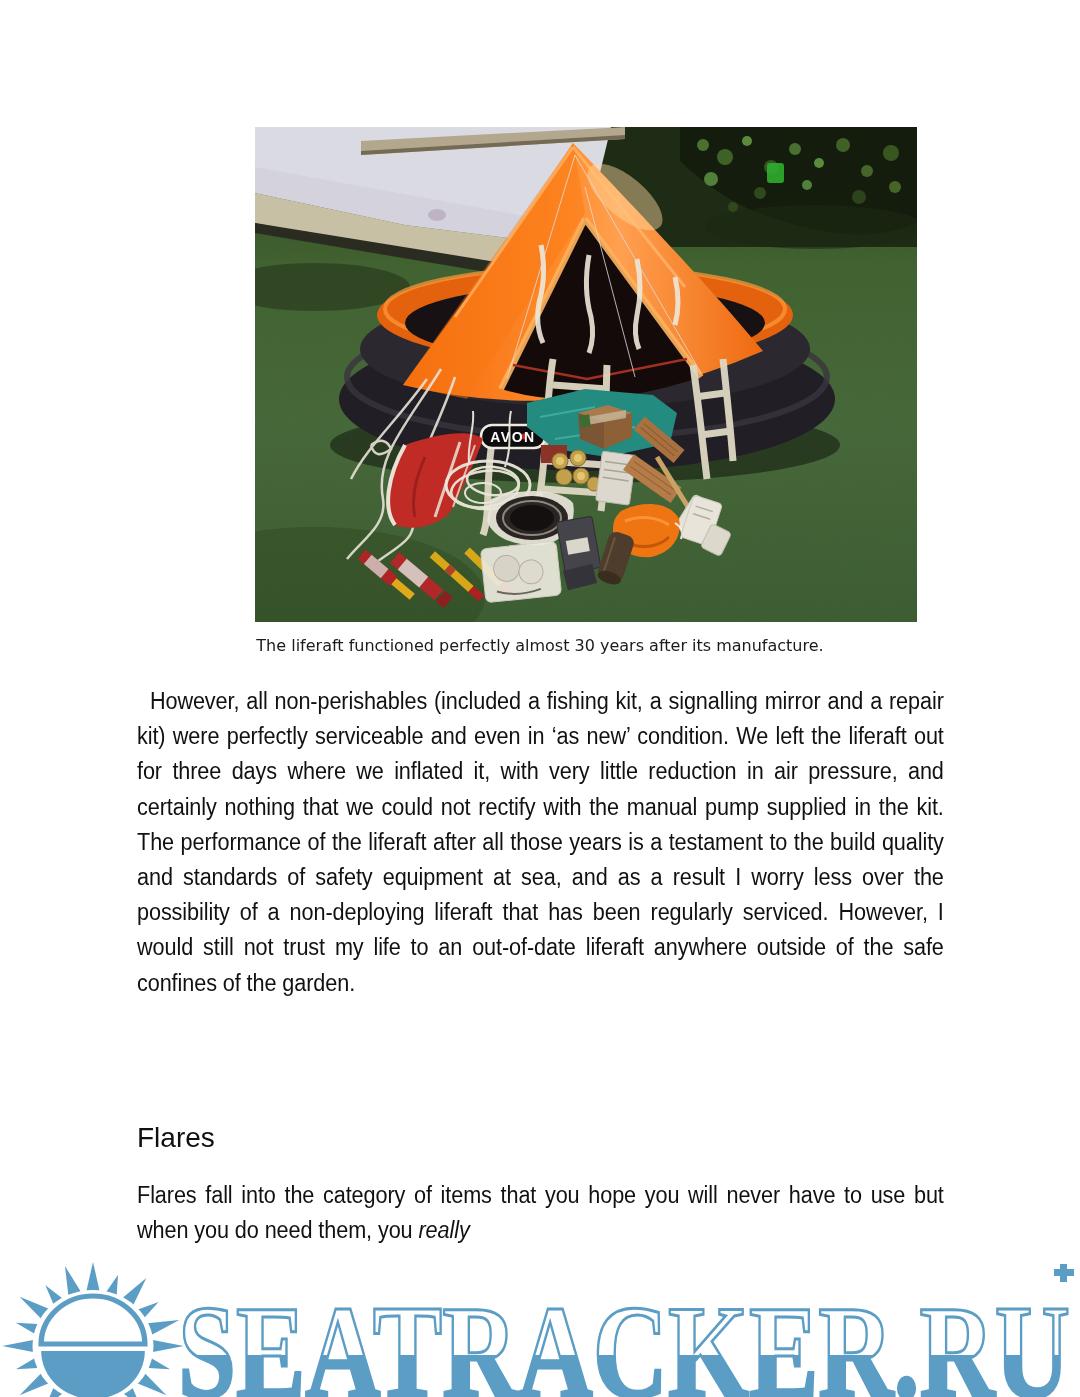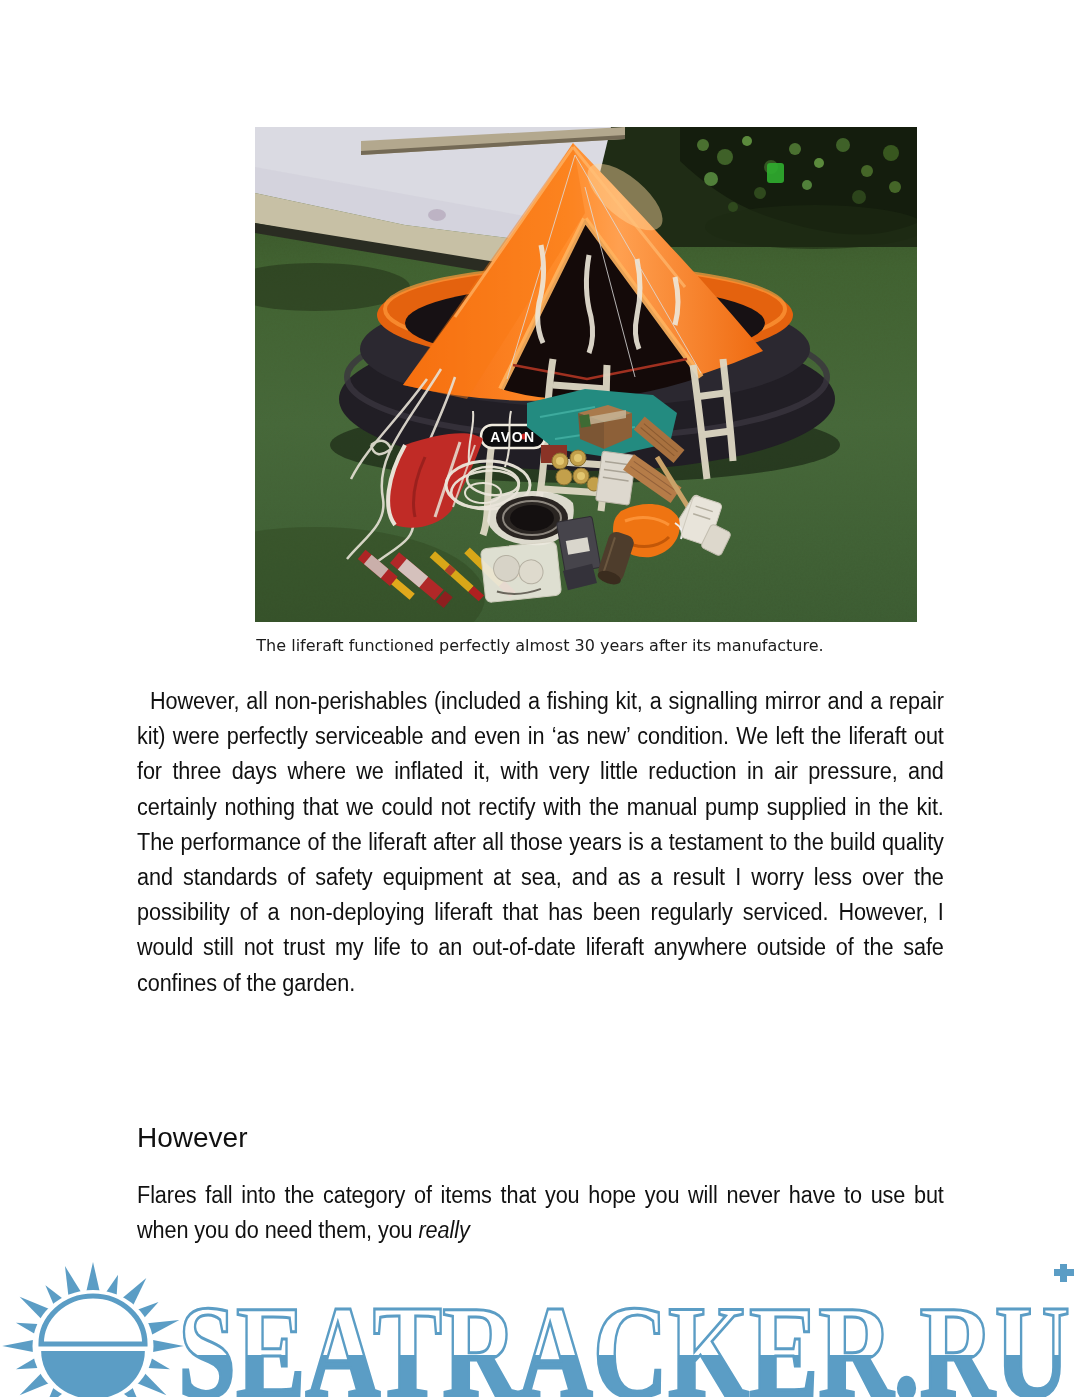--- a/index.html
+++ b/index.html
@@ -283,21 +283,21 @@
           <ellipse cx="361" cy="452" rx="12" ry="6" fill="#3a2c1e"></ellipse>
         </g>
       </g>
     </svg>
   </div>
 
   <div class="caption">The liferaft functioned perfectly almost 30 years after its manufacture.</div>
 
   <div class="bodytext para1">However, all non-perishables (included a fishing kit, a signalling mirror and a repair kit) were perfectly serviceable and even in ‘as new’ condition. We left the liferaft out for three days where we inflated it, with very little reduction in air pressure, and certainly nothing that we could not rectify with the manual pump supplied in the kit. The performance of the liferaft after all those years is a testament to the build quality and standards of safety equipment at sea, and as a result I worry less over the possibility of a non-deploying liferaft that has been regularly serviced. However, I would still not trust my life to an out-of-date liferaft anywhere outside of the safe confines of the garden.</div>
 
-  <h2 class="flares-heading">However</h2>
+  <h2 class="flares-heading">Flares</h2>
 
   <div class="bodytext para2"><span>Flares fall into the category of items that you hope you will never have to use but when you do need them, you </span><em>really</em></div>
 
   <div class="watermark">
     <svg width="1080" height="165" viewBox="0 0 1080 165">
       <defs>
         <linearGradient id="wmgrad" x1="0" y1="0" x2="0" y2="1">
           <stop offset="0" stop-color="#ffffff"></stop>
           <stop offset="0.52" stop-color="#ffffff"></stop>
           <stop offset="0.52" class="wm-stop"></stop>

